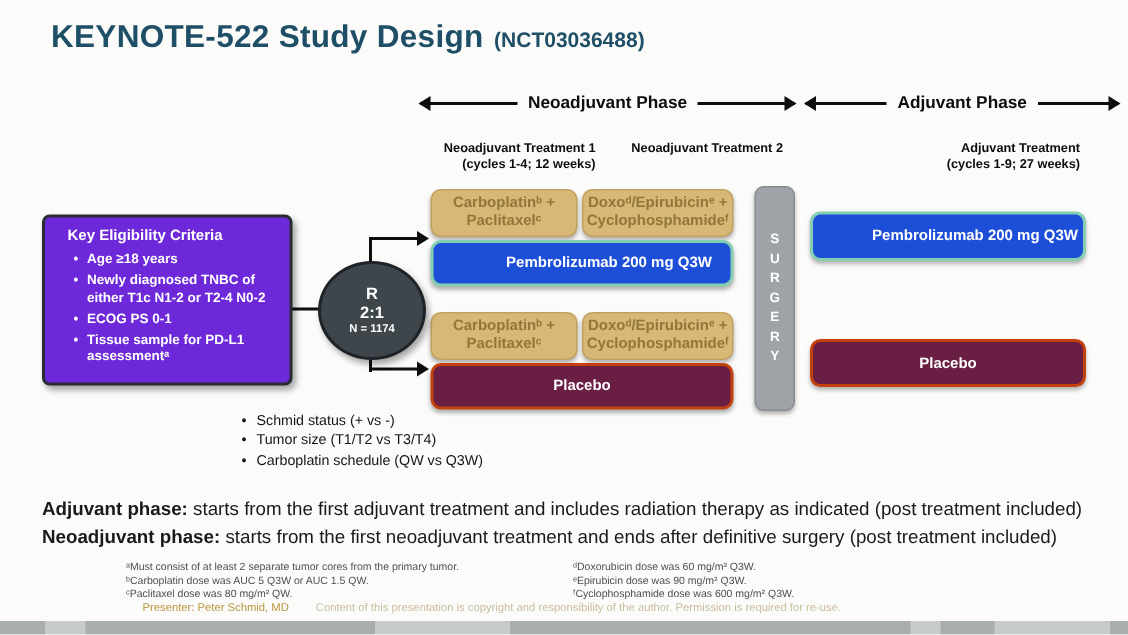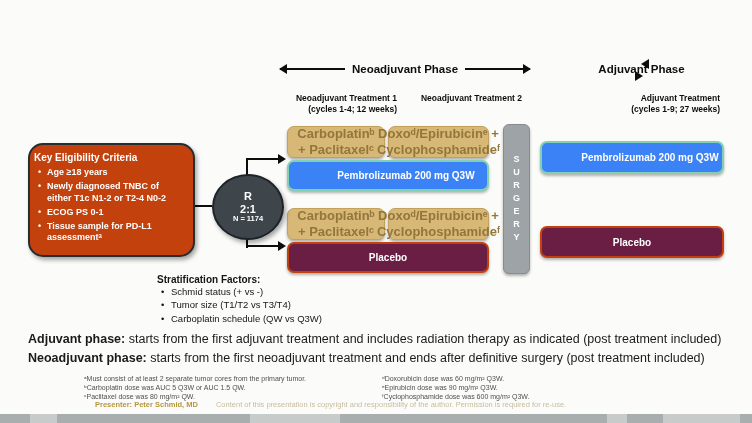--- a/index.html
+++ b/index.html
@@ -19,22 +19,22 @@
   .dbl-arrow .ln.l::before { content:""; position:absolute; left:-1px; top:-4px;
      border-top:5px solid transparent; border-bottom:5px solid transparent; border-right:8px solid #0d0d0d; }
   .dbl-arrow .ln.r::after { content:""; position:absolute; right:-1px; top:-4px;
      border-top:5px solid transparent; border-bottom:5px solid transparent; border-left:8px solid #0d0d0d; }
 
   
   .col-hdr { position:absolute; text-align:right; font-size:8.5px; font-weight:700; color:#0d0d0d; line-height:1.3; }
 
   
   .elig { position:absolute; left:28px; top:143px; width:167px; min-height:114px;
-     background:#c2410c; border:2px solid #272c30; border-radius:15px; color:#fff;
-     padding:7px 9px 6px 4px; box-shadow:2px 3px 4px rgba(0,0,0,.35); z-index:3; }
+     background:#6d28d9; border:2px solid #272c30; border-radius:5px; color:#fff;
+     padding:7px 9px 6px 15px; box-shadow:2px 3px 4px rgba(0,0,0,.35); z-index:3; }
   .elig-title { font-size:10px; font-weight:700; margin-bottom:4px; }
   .elig .bullet { font-size:9px; font-weight:700; line-height:1.25; margin:2px 0 3px 4px; position:relative; padding-left:9px; }
   .bullet::before { content:"•"; position:absolute; left:0; top:0; }
 
   
   .rand { position:absolute; left:212px; top:174px; width:72px; height:66px;
      background:#3f464b; border:2px solid #1e2327; border-radius:50%; color:#fff;
      display:flex; flex-direction:column; align-items:center; justify-content:center;
      line-height:1.15; z-index:3; box-shadow:2px 3px 4px rgba(0,0,0,.35); }
   .rand-r, .rand-ratio { font-size:11px; font-weight:700; }
@@ -42,61 +42,65 @@
 
   
   .conn { position:absolute; background:#0d0d0d; z-index:1; }
   .conn.arrow-end::after { content:""; position:absolute; right:-7px; top:-4px;
      border-top:5px solid transparent; border-bottom:5px solid transparent; border-left:8px solid #0d0d0d; }
 
   
   .box { position:absolute; display:flex; align-items:center; justify-content:center;
      text-align:center; border-radius:7px; font-weight:700; z-index:2;
      box-shadow:0 2px 3px rgba(0,0,0,.3); }
-  .chemo { background:#d8b877; border:1px solid #c3a15c; color:#93763a; font-size:13px; line-height:1.2; padding:2px 6px; }
-  .pembro { background:#3b82f6; border:2px solid #82cfb1; color:#ffffff; font-size:10px;padding-left:36px; }
+  .chemo { background:#d8b877; border:1px solid #c3a15c; color:#93763a; font-size:10px; line-height:1.2; padding:2px 6px; }
+  .pembro { background:#1d4ed8; border:2px solid #82cfb1; color:#ffffff; font-size:10px;padding-left:36px; }
   .placebo { background:#6a1e44; border:2px solid #c2410c; color:#ffffff; font-size:10px; }
   .surgery { background:#9da3a6; border:1px solid #868c8f; color:#ffffff; font-size:9px;
      border-radius:6px; writing-mode:vertical-rl; text-orientation:upright; letter-spacing:3px; }
 
   
   .strat { position:absolute; left:157px; top:274px; color:#151515; }
   .strat-title { font-size:10px; font-weight:700; margin-bottom:1px; }
   .strat .bullet { font-size:9.5px; line-height:1.2; margin:1px 0 2px 4px; position:relative; padding-left:10px; }
 
   
   .defs { position:absolute; left:28px; top:330px; width:710px; font-size:12.5px; color:#1a1a1a; line-height:1.5; }
   .defs b { font-weight:700; }
 
   
   .fnotes { position:absolute; font-size:7px; color:#4f4f4f; line-height:1.3; }
   .fnotes-left { left:84px; top:374px; }
   .fnotes-right { left:382px; top:374px; }
 
   
   .footer-row { position:absolute; left:84px; top:400px; display:flex; gap:18px; font-size:7.5px; white-space:nowrap; }
-  .presenter { color:#b8963e; font-weight:700;padding-left:11px; }
+  .presenter { color:#b8963e; font-weight:400;padding-left:11px; }
   .copyright { color:#c8bd9d; }
 
   
   .strip { position:absolute; left:0; top:414px; width:752px; height:9px; background:#c7cbca; }
   .strip .seg { position:absolute; top:0; height:9px; background:#a8aeae; }
 </style>
 </head>
 <body>
 
 <div class="slide">
 
+  <div class="title-row">
+    <span class="title-main">KEYNOTE-522 Study Design</span>
+    <span class="title-suffix">(NCT03036488)</span>
+  </div>
 
   <div class="dbl-arrow" style="left:280px; top:63px; width:250px;">
     <span class="ln l"></span>
     <span class="lbl">Neoadjuvant Phase</span>
     <span class="ln r"></span>
   </div>
-  <div class="dbl-arrow" style="left:537px; top:63px; width:209px;flex-direction:column;">
+  <div class="dbl-arrow" style="left:537px; top:63px; width:209px;">
     <span class="ln l"></span>
     <span class="lbl">Adjuvant Phase</span>
     <span class="ln r"></span>
   </div>
 
   <div class="col-hdr" style="left:281px; top:93px; width:116px;">
     <div>Neoadjuvant Treatment 1</div>
     <div>(cycles 1-4; 12 weeks)</div>
   </div>
   <div class="col-hdr" style="left:392px; top:93px; width:130px;">
@@ -133,21 +137,20 @@
   <div class="box chemo" style="left:287px; top:208px; width:98px; height:32px;">Carboplatinᵇ + Paclitaxelᶜ</div>
   <div class="box chemo" style="left:388px; top:208px; width:101px; height:32px;">Doxoᵈ/Epirubicinᵉ + Cyclophosphamideᶠ</div>
   <div class="box placebo" style="left:287px; top:242px; width:202px; height:31px;">Placebo</div>
 
   <div class="box surgery" style="left:503px; top:124px; width:27px; height:150px;">SURGERY</div>
 
   <div class="box pembro" style="left:540px; top:141px; width:184px; height:33px;">Pembrolizumab 200 mg Q3W</div>
   <div class="box placebo" style="left:540px; top:226px; width:184px; height:32px;">Placebo</div>
 
   <div class="strat">
-    <div class="strat-title">Stratification Factors:</div>
     <div class="bullet">Schmid status (+ vs -)</div>
     <div class="bullet">Tumor size (T1/T2 vs T3/T4)</div>
     <div class="bullet">Carboplatin schedule (QW vs Q3W)</div>
   </div>
 
   <div class="defs">
     <div><b>Adjuvant phase:</b><span> starts from the first adjuvant treatment and includes radiation therapy as indicated (post treatment included)</span></div>
     <div><b>Neoadjuvant phase:</b><span> starts from the first neoadjuvant treatment and ends after definitive surgery (post treatment included)</span></div>
   </div>
 

